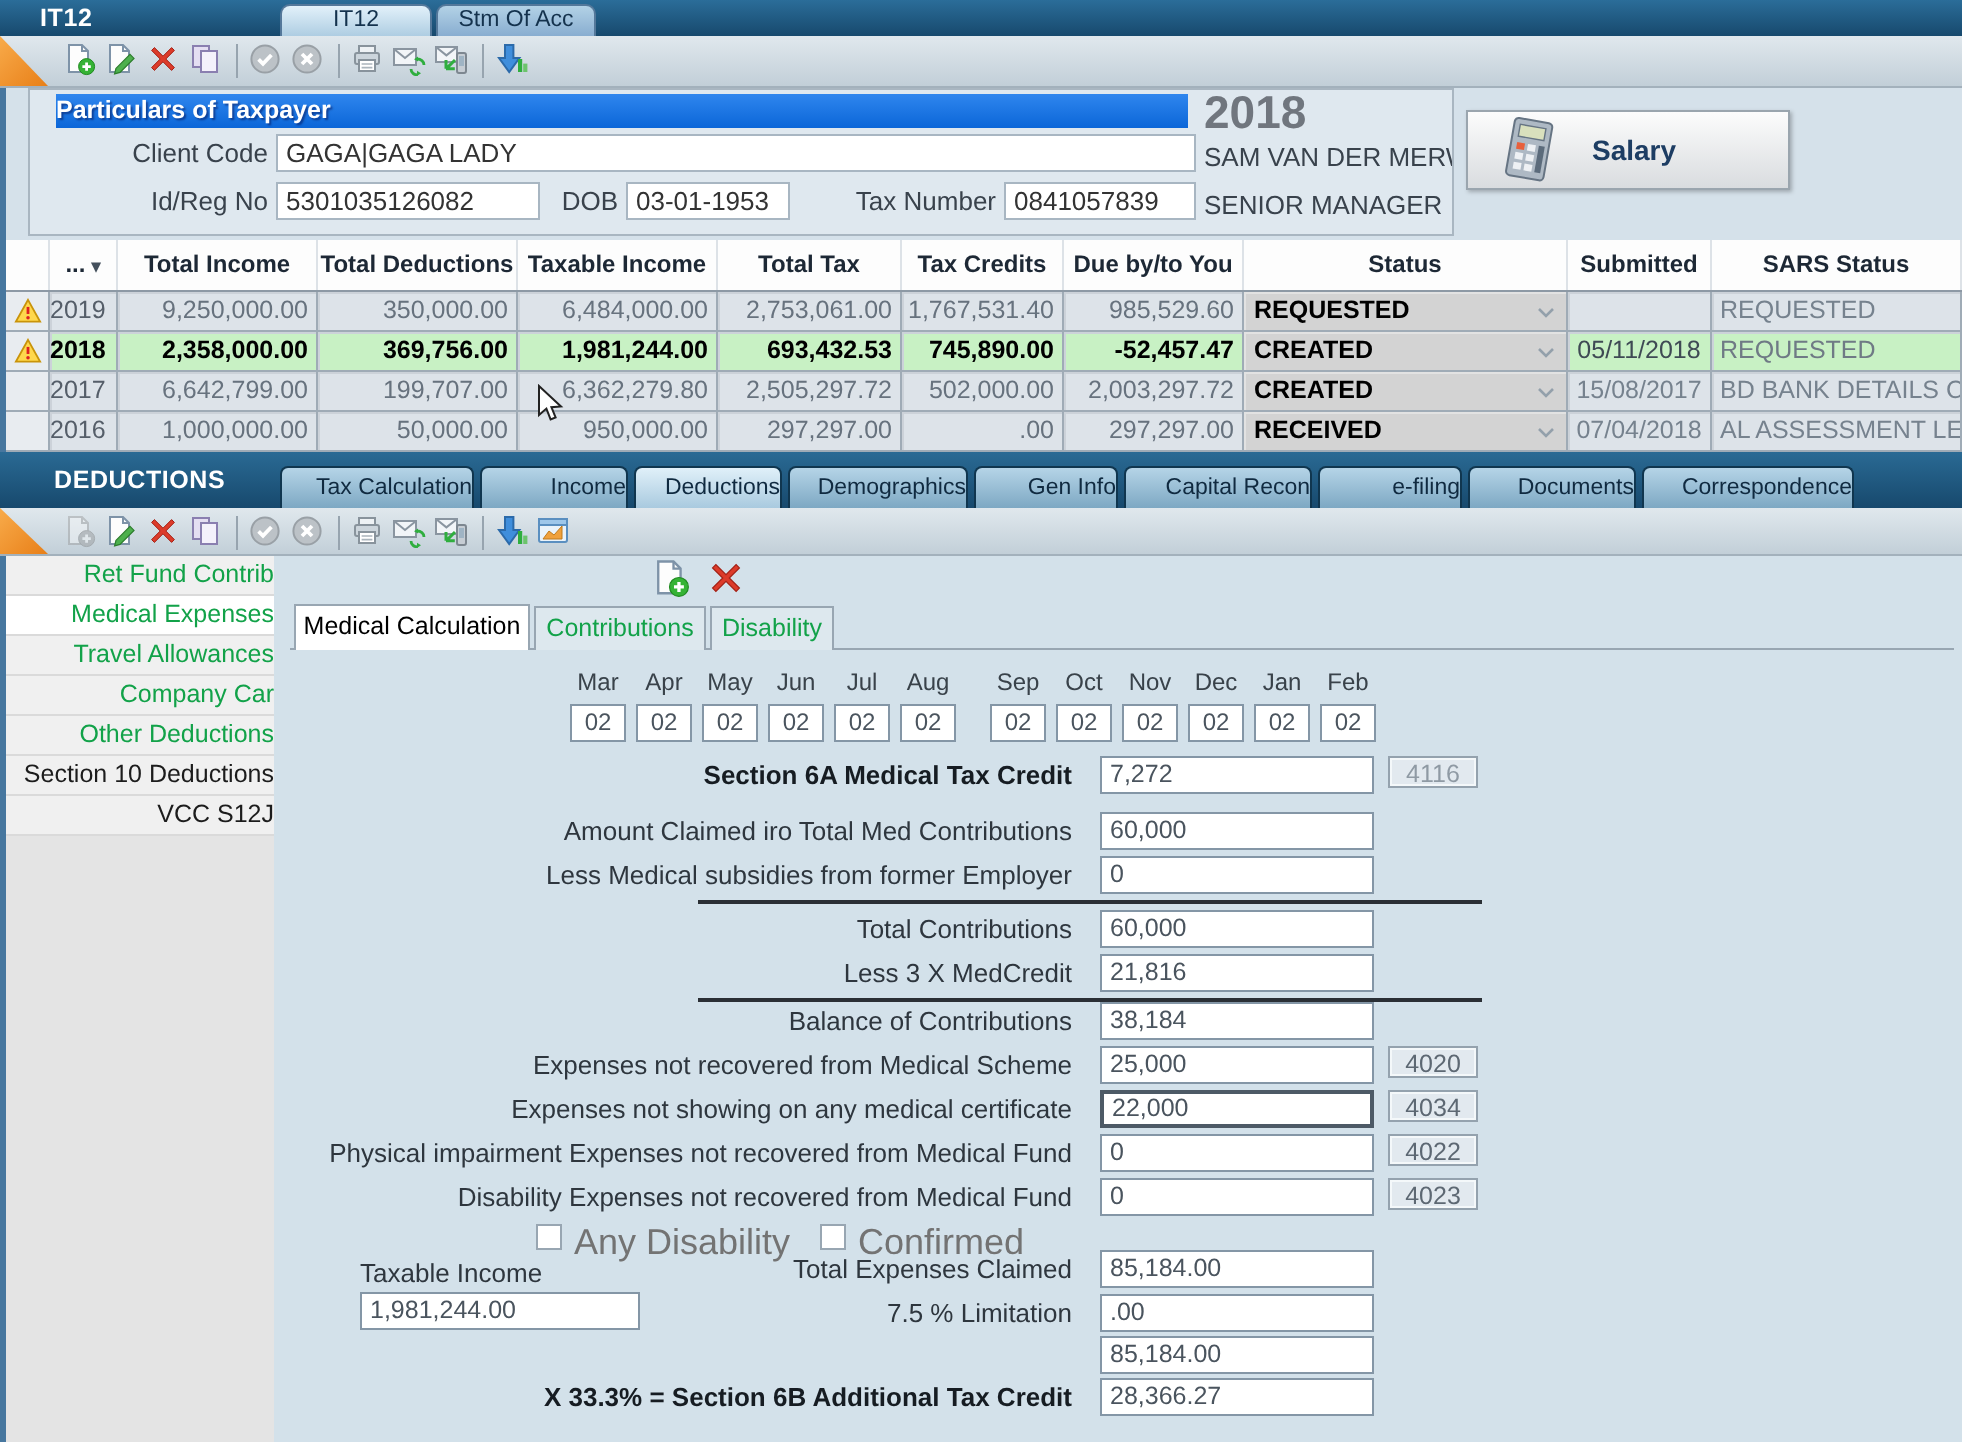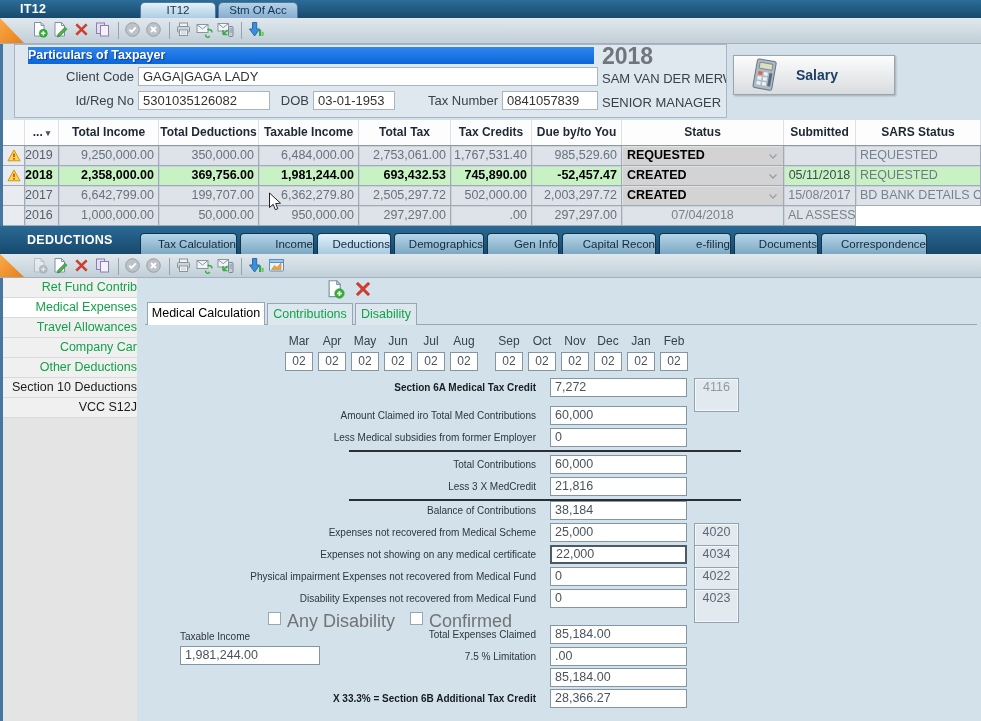--- a/index.html
+++ b/index.html
@@ -61,25 +61,25 @@
 .sitem.sel{background:#fff}
 
 #content{position:absolute;left:137px;top:278px;width:844px;height:443px;background:#d3e1ea}
 .cicon{position:absolute;width:20px;height:20px}
 .cicon svg{width:20px;height:20px}
 .itab{position:absolute;height:22px;border:1px solid #98a6b2;border-bottom:none;font-size:12.5px;text-align:center;line-height:21px;background:#dde8ee;color:#12a249;z-index:2;cursor:default}
 .itab.active{background:#fff;color:#000;height:23px;z-index:3}
 #itab-line{position:absolute;left:8px;top:46px;width:832px;height:1px;background:#98a6b2;z-index:1}
 .mlabel{position:absolute;width:34px;text-align:center;font-size:12px;color:#39424a}
 .mbox{position:absolute;width:28px;height:19px;background:#fff;border:1px solid #8496a6;text-align:center;line-height:17px;font-size:12px;color:#4a545e}
-.flabel{position:absolute;left:0;width:406px;text-align:right;padding-right:7px;font-size:10px;color:#2e363e;line-height:19px;white-space:nowrap;overflow:hidden}
+.flabel{position:absolute;left:0;width:406px;text-align:right;padding-right:7px;font-size:13px;color:#2e363e;line-height:19px;white-space:nowrap;overflow:hidden}
 .flabel.b{font-weight:bold;color:#161c22}
 .fin{position:absolute;height:19px;background:#fff;border:1px solid #8496a6;font-size:12.5px;color:#4a545e;text-align:left;padding:0 4px;line-height:17px}
 .fin.focus{border:2px solid #4d5a66;line-height:15px}
-.fcode{position:absolute;width:45px;height:34px;background:#e2e9ef;border:1px solid #94a2ae;color:#5d6873;text-align:center;line-height:17px;font-size:12.5px;box-shadow:inset 0 0 0 1px #f4f8fa}
+.fcode{position:absolute;width:45px;height:16px;background:#e2e9ef;border:1px solid #94a2ae;color:#5d6873;text-align:center;line-height:17px;font-size:12.5px;box-shadow:inset 0 0 0 1px #f4f8fa}
 .fcode.dis{color:#8f9aa4}
 .fsep{position:absolute;left:212px;width:392px;height:2px;background:#2a2f35}
 .cb{position:absolute;width:13px;height:13px;background:#fff;border:1px solid #98a6b2}
 .cblabel{position:absolute;font-size:18px;color:#737373;white-space:nowrap}
 #cursor{position:absolute;left:268px;top:192px;z-index:50;pointer-events:none}
 </style>
 </head>
 <body>
 
 <div id="titlebar">
@@ -239,20 +239,23 @@
       </div>
       <div class="grow" style="grid-template-columns: 22px 34px 100px 100px 100px 92px 81px 90px 162px 72px 125px;">
         <div class="c warn"></div>
         <div class="c year">2016</div>
         <div class="c num">1,000,000.00</div>
         <div class="c num">50,000.00</div>
         <div class="c num">950,000.00</div>
         <div class="c num">297,297.00</div>
         <div class="c num">.00</div>
         <div class="c num">297,297.00</div>
+        <div class="c status"><span>RECEIVED</span><svg width="10" height="7" viewBox="0 0 10 7">
+            <path d="M1.5 1.5L5 5l3.5-3.5" stroke="#93a0ab" stroke-width="1.3" fill="none"></path>
+          </svg></div>
         <div class="c sub">07/04/2018</div>
         <div class="c sars">AL ASSESSMENT LET</div>
       </div>
     </div>
 </div>
 
 <div id="cursor">
   <svg width="14" height="20" viewBox="0 0 14 20">
       <path d="M1.5 1l0 14.5 3.7-3.2 2.1 5.4 2.5-1-2.1-5.1 4.8-.4z" fill="#fff" stroke="#222" stroke-width="1"></path>
     </svg>

